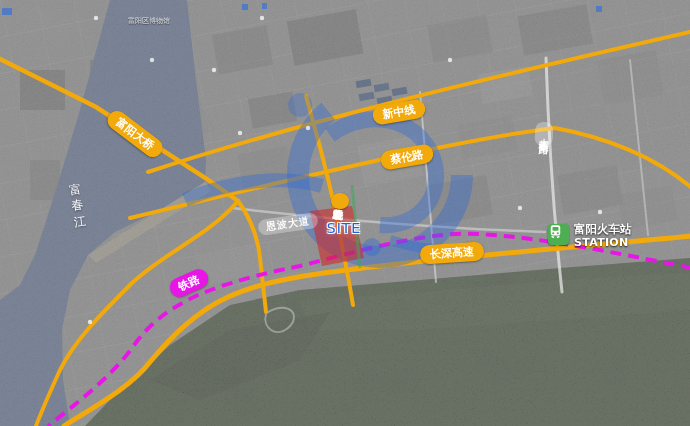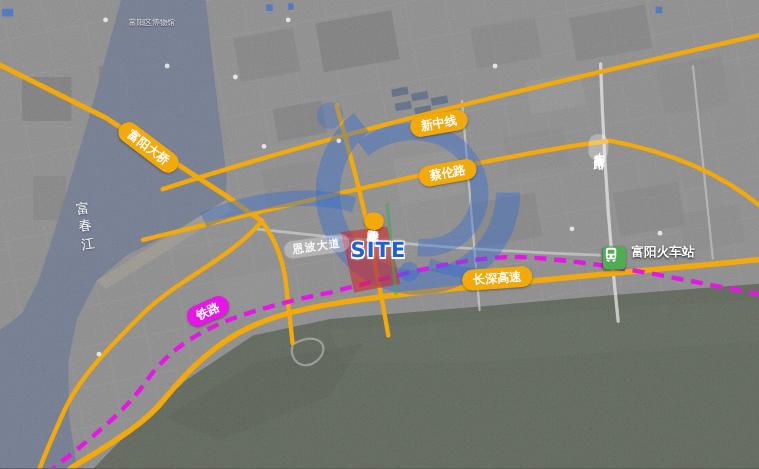--- a/index.html
+++ b/index.html
@@ -11,21 +11,21 @@
           padding:2px 10px;border-radius:10px;box-shadow:0 1px 2px rgba(0,0,0,.35);}
   .pill-m{background:#E716E7;color:#fff;font-weight:bold;font-size:11px;
           padding:2px 9px;border-radius:10px;box-shadow:0 1px 2px rgba(0,0,0,.35);}
   .pill-w{background:rgba(255,255,255,.30);color:rgba(255,255,255,.95);font-weight:bold;
           font-size:10px;padding:1px 8px;border-radius:8px;letter-spacing:1px;}
   .vert{writing-mode:vertical-rl;text-orientation:upright;}
   .pill-y.vert{padding:8px 2px;font-size:10.5px;border-radius:8px;}
   .pill-w.vert{padding:8px 2px;font-size:10px;border-radius:8px;letter-spacing:2px;}
   .river-name{color:#fff;font-size:12px;letter-spacing:17px;
               text-shadow:0 1px 2px rgba(0,0,0,.45);}
-  .site-txt{color:#1E63D6;font-size:19px;font-weight:700;letter-spacing:1px;
+  .site-txt{color:#1E63D6;font-size:14px;font-weight:400;letter-spacing:1px;
             text-shadow:-1px -1px 0 #fff,1px -1px 0 #fff,-1px 1px 0 #fff,1px 1px 0 #fff,0 0 4px rgba(255,255,255,.85);padding-left:32px;}
   .station{position:absolute;left:548px;top:224px;display:flex;gap:5px;z-index:6;}
   .station-icon{width:21px;height:21px;background:#4FAE51;border-radius:4px;flex:0 0 auto;
                 display:flex;align-items:center;justify-content:center;box-shadow:0 1px 2px rgba(0,0,0,.4);}
   .station-text{color:#fff;font-weight:bold;text-shadow:0 1px 2px rgba(0,0,0,.85);line-height:1.0;}
   .station-text .cn{font-size:11.5px;margin-bottom:1px;}
   .station-text .en{font-size:11px;letter-spacing:.3px;}
   .poi{position:absolute;color:rgba(255,255,255,.8);font-size:7px;
        text-shadow:0 1px 1px rgba(0,0,0,.6);z-index:4;}
 </style>
@@ -166,31 +166,32 @@
 <div class="lbl pill-w" style="left:288px;top:224px;transform:translate(-50%,-50%) rotate(-8deg);">恩波大道</div>
 
 <div class="lbl pill-y" style="left:452px;top:253px;transform:translate(-50%,-50%) rotate(-4deg);">长深高速</div>
 
 <div class="lbl pill-m" style="left:189px;top:283px;transform:translate(-50%,-50%) rotate(-24deg);">铁路</div>
 
 <div class="lbl river-name vert" style="left:76px;top:198px;transform:translate(-50%,-50%) rotate(-8deg);">富春江</div>
 
 <div class="lbl site-txt" style="left:328px;top:228px;">SITE</div>
 
-<div class="poi" style="left:117px;top:16px;font-family:Liberation Mono, monospace;">富阳区博物馆</div>
+<div class="poi" style="left:128px;top:16px;font-family:Liberation Mono, monospace;">富阳区博物馆</div>
 
 <div class="station">
   <div class="station-icon">
     <svg width="15" height="15" viewBox="0 0 14 14">
       <rect x="2.6" y="1.2" width="8.8" height="9.6" rx="2" fill="#ffffff"></rect>
       <rect x="4.2" y="2.8" width="5.6" height="3.4" rx="0.6" fill="#4FAE51"></rect>
       <circle cx="4.9" cy="8.6" r="1" fill="#4FAE51"></circle>
       <circle cx="9.1" cy="8.6" r="1" fill="#4FAE51"></circle>
       <rect x="3.2" y="11.4" width="2.6" height="1.4" fill="#ffffff" transform="rotate(25 4.5 12.1)"></rect>
       <rect x="8.2" y="11.4" width="2.6" height="1.4" fill="#ffffff" transform="rotate(-25 9.5 12.1)"></rect>
     </svg>
   </div>
   <div class="station-text">
     <div class="cn">富阳火车站</div>
+    <div class="en">STATION</div>
   </div>
 </div>
 
 </div>
 
 </body></html>

